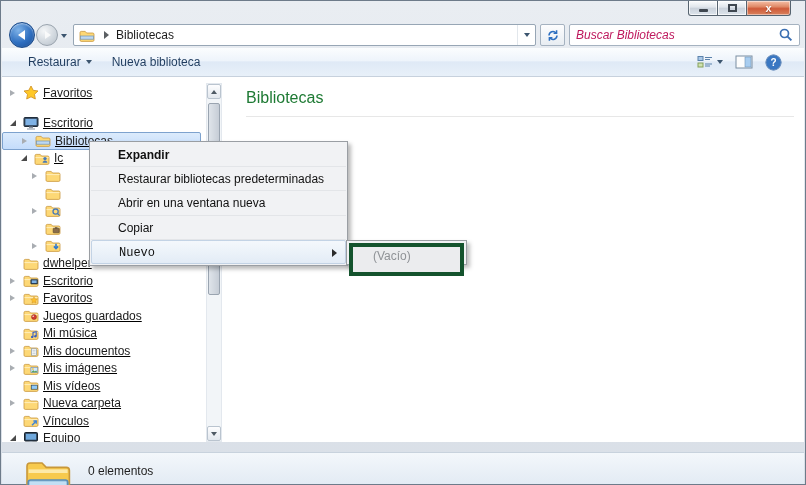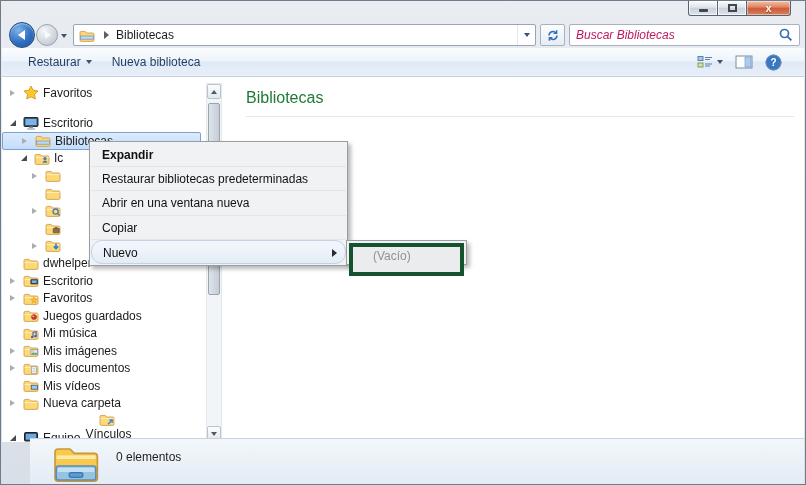--- a/index.html
+++ b/index.html
@@ -67,21 +67,21 @@
   .toolbar{ position:absolute; top:47px; left:1px; right:1px; height:29px;
     background:linear-gradient(180deg,#fbfdfe, #eef4fb 45%, #dfe9f6 50%, #e8f0f9);
     border-bottom:1px solid #c7d1dd; display:flex; align-items:center; }
   .tbtn{ color:#1f3c5f; display:flex; align-items:center; gap:5px; padding:0 10px; height:100%; }
   .tbtn:first-child{ margin-left:16px; }
   .tb-right{ margin-left:auto; display:flex; align-items:center; gap:12px; margin-right:22px; }
   .tb-ic{ display:flex; align-items:center; gap:4px; }
 
   
   .content{ position:absolute; top:76px; left:1px; right:1px; bottom:42px; background:#fff; overflow:hidden; }
-  .sidebar{ position:absolute; left:0; top:7px; width:203px; bottom:0; overflow:hidden; }
+  .sidebar{ position:absolute; left:0; top:7px; width:203px; bottom:0; overflow:hidden;text-decoration:underline; }
   .trow{ display:flex; align-items:center; height:17.5px; color:#1b1b1b; white-space:nowrap; position:relative; }
   .trow.group-end{ margin-bottom:13px; }
   .trow.sel{ background:linear-gradient(180deg,#dcebfc,#c4dcfb);
     border:1px solid #7da2ce; border-radius:2px; margin-right:4px; }
   .exp{ display:inline-flex; width:13px; flex:none; align-items:center; }
   .exp.collapsed::before{ content:''; width:0;height:0; border-top:3.5px solid transparent;
     border-bottom:3.5px solid transparent; border-left:5px solid #a9adb2; }
   .exp.expanded::before{ content:''; width:0;height:0;
     border-right:6px solid #4a4a4a; border-top:6px solid transparent; }
   .ticon{ display:inline-flex; width:18px; flex:none; }
@@ -99,35 +99,35 @@
     border-top:4px solid #4f5a64; }
   .sthumb{ position:absolute; left:1px; top:19px; width:12px; height:192px;
     background:linear-gradient(90deg,#dfe4ea,#c6cdd6); border:1px solid #9aa4b0; border-radius:2px; }
 
   .main{ position:absolute; left:229px; right:0; top:0; bottom:0; padding:12px 10px 0 15px; }
   .main h1{ font-size:16px; font-weight:normal; color:#1e7a34; }
   .main .sub{ color:#6b6b6b; margin-top:3px; }
   .main .hdr-line{ border-bottom:1px solid #e7e7e7; margin-top:9px; }
 
   
-  .statusbar{ position:absolute; left:1px; right:1px; bottom:0; height:46px;
-    background:linear-gradient(180deg,#f3f7fb,#e3ebf4); border-top:1px solid #c8d2dd;margin-left:28px; }
+  .statusbar{ position:absolute; left:1px; right:1px; bottom:0; height:32px;
+    background:linear-gradient(180deg,#f3f7fb,#e3ebf4); border-top:1px solid #c8d2dd; }
   .status-ico{ position:absolute; left:23px; top:2px; }
   .status-text{ position:absolute; left:86px; top:11px; color:#1f1f1f; }
 
   
   .ctxmenu{ position:absolute; left:88px; top:140px; width:259px;
     background:#f1f2f4; border:1px solid #9a9ea3;
     box-shadow:3px 3px 4px rgba(0,0,0,.28); z-index:20; padding:1px; }
-  .mitem{ height:24.2px; line-height:24.2px; padding-left:11px; color:#111;
+  .mitem{ height:24.2px; line-height:24.2px; padding-left:27px; color:#111;
     border-bottom:1px solid #e3e5e8; position:relative; }
   .mitem:last-child{ border-bottom:none; }
   .mitem.bold{ font-weight:bold; }
   .mitem.hl{ background:linear-gradient(180deg,#f4f8fc,#e3ecf6);
-    border:1px solid #c3d3e5; border-radius:11px; border-bottom:1px solid #c3d3e5; }
+    border:1px solid #c3d3e5; border-radius:2px; border-bottom:1px solid #c3d3e5;font-family:Liberation Mono, monospace; }
   .subarrow{ position:absolute; right:8px; top:8px; width:0; height:0;
     border-top:4px solid transparent; border-bottom:4px solid transparent;
     border-left:5px solid #2b2b2b; }
   .submenu{ position:absolute; left:345px; top:239px; width:121px; height:25px;
     background:#f1f2f4; border:1px solid #9a9ea3;
     box-shadow:3px 3px 4px rgba(0,0,0,.25); z-index:21; padding:2px; }
   .smitem{ height:33px; line-height:19px; padding-left:20px;
     background:#ebecee; border:4px solid #14532d; color:#8f9296; }
 </style>
 </head>
@@ -384,40 +384,40 @@
             </svg>
           </span>
           <span class="tlabel">Mi música</span>
         </div>
         <div class="trow" style="padding-left: 8px;">
           <span class="exp collapsed"></span>
           <span class="ticon">
             <svg width="16" height="15" viewBox="0 0 16 15">
               <path d="M1 5v7.2c0 .7.5 1.2 1.2 1.2h11.6c.7 0 1.2-.5 1.2-1.2V6.2c0-.7-.5-1.2-1.2-1.2H7.6L6.2 3.4H2.2C1.5 3.4 1 3.9 1 4.6z" fill="#fdd876" stroke="#c9983f" stroke-width=".8"></path>
               <path d="M1.4 6h13.2v1.1H1.4z" fill="#fff3c9" opacity=".75"></path>
+              <rect x="8.4" y="5.8" width="5.2" height="6.4" fill="#fff" stroke="#8a97a5" stroke-width=".7"></rect>
+              <path d="M9.4 7.4h3.2M9.4 8.9h3.2M9.4 10.4h3.2" stroke="#9fb0c0" stroke-width=".6"></path>
+            </svg>
+          </span>
+          <span class="tlabel">Mis documentos</span>
+        </div>
+        <div class="trow" style="padding-left: 8px;">
+          <span class="exp collapsed"></span>
+          <span class="ticon">
+            <svg width="16" height="15" viewBox="0 0 16 15">
+              <path d="M1 5v7.2c0 .7.5 1.2 1.2 1.2h11.6c.7 0 1.2-.5 1.2-1.2V6.2c0-.7-.5-1.2-1.2-1.2H7.6L6.2 3.4H2.2C1.5 3.4 1 3.9 1 4.6z" fill="#fdd876" stroke="#c9983f" stroke-width=".8"></path>
+              <path d="M1.4 6h13.2v1.1H1.4z" fill="#fff3c9" opacity=".75"></path>
               <rect x="7.9" y="6.4" width="6.8" height="5.2" fill="#cfe8ff" stroke="#7d93a8" stroke-width=".7"></rect>
               <circle cx="9.9" cy="8" r=".9" fill="#f6c544"></circle>
               <path d="M8.2 11.2l2.1-2 1.5 1.4 1.3-1 1.4 1.6z" fill="#57a05a"></path>
             </svg>
           </span>
           <span class="tlabel">Mis imágenes</span>
         </div>
         <div class="trow" style="padding-left: 8px;">
-          <span class="exp collapsed"></span>
-          <span class="ticon">
-            <svg width="16" height="15" viewBox="0 0 16 15">
-              <path d="M1 5v7.2c0 .7.5 1.2 1.2 1.2h11.6c.7 0 1.2-.5 1.2-1.2V6.2c0-.7-.5-1.2-1.2-1.2H7.6L6.2 3.4H2.2C1.5 3.4 1 3.9 1 4.6z" fill="#fdd876" stroke="#c9983f" stroke-width=".8"></path>
-              <path d="M1.4 6h13.2v1.1H1.4z" fill="#fff3c9" opacity=".75"></path>
-              <rect x="8.4" y="5.8" width="5.2" height="6.4" fill="#fff" stroke="#8a97a5" stroke-width=".7"></rect>
-              <path d="M9.4 7.4h3.2M9.4 8.9h3.2M9.4 10.4h3.2" stroke="#9fb0c0" stroke-width=".6"></path>
-            </svg>
-          </span>
-          <span class="tlabel">Mis documentos</span>
-        </div>
-        <div class="trow" style="padding-left: 8px;">
           <span class="exp none"></span>
           <span class="ticon">
             <svg width="16" height="15" viewBox="0 0 16 15">
               <path d="M1 5v7.2c0 .7.5 1.2 1.2 1.2h11.6c.7 0 1.2-.5 1.2-1.2V6.2c0-.7-.5-1.2-1.2-1.2H7.6L6.2 3.4H2.2C1.5 3.4 1 3.9 1 4.6z" fill="#fdd876" stroke="#c9983f" stroke-width=".8"></path>
               <path d="M1.4 6h13.2v1.1H1.4z" fill="#fff3c9" opacity=".75"></path>
               <rect x="7.9" y="6.8" width="6.8" height="4.8" fill="#37474f"></rect>
               <rect x="8.6" y="7.5" width="5.4" height="3.4" fill="#90caf9"></rect>
             </svg>
           </span>
           <span class="tlabel">Mis vídeos</span>
@@ -425,21 +425,21 @@
         <div class="trow" style="padding-left: 8px;">
           <span class="exp collapsed"></span>
           <span class="ticon">
             <svg width="16" height="15" viewBox="0 0 16 15">
               <path d="M1 5v7.2c0 .7.5 1.2 1.2 1.2h11.6c.7 0 1.2-.5 1.2-1.2V6.2c0-.7-.5-1.2-1.2-1.2H7.6L6.2 3.4H2.2C1.5 3.4 1 3.9 1 4.6z" fill="#fdd876" stroke="#c9983f" stroke-width=".8"></path>
               <path d="M1.4 6h13.2v1.1H1.4z" fill="#fff3c9" opacity=".75"></path>
             </svg>
           </span>
           <span class="tlabel">Nueva carpeta</span>
         </div>
-        <div class="trow" style="padding-left: 8px; flex-direction: column;">
+        <div class="trow" style="padding-left: 8px;">
           <span class="exp none"></span>
           <span class="ticon">
             <svg width="16" height="15" viewBox="0 0 16 15">
               <path d="M1 5v7.2c0 .7.5 1.2 1.2 1.2h11.6c.7 0 1.2-.5 1.2-1.2V6.2c0-.7-.5-1.2-1.2-1.2H7.6L6.2 3.4H2.2C1.5 3.4 1 3.9 1 4.6z" fill="#fdd876" stroke="#c9983f" stroke-width=".8"></path>
               <path d="M1.4 6h13.2v1.1H1.4z" fill="#fff3c9" opacity=".75"></path>
               <path d="M9 12.2l4.2-4.2" stroke="#3f83d6" stroke-width="1.4" fill="none"></path>
               <path d="M10.4 8h2.8v2.8" stroke="#3f83d6" stroke-width="1.4" fill="none"></path>
             </svg>
           </span>
           <span class="tlabel">Vínculos</span>

